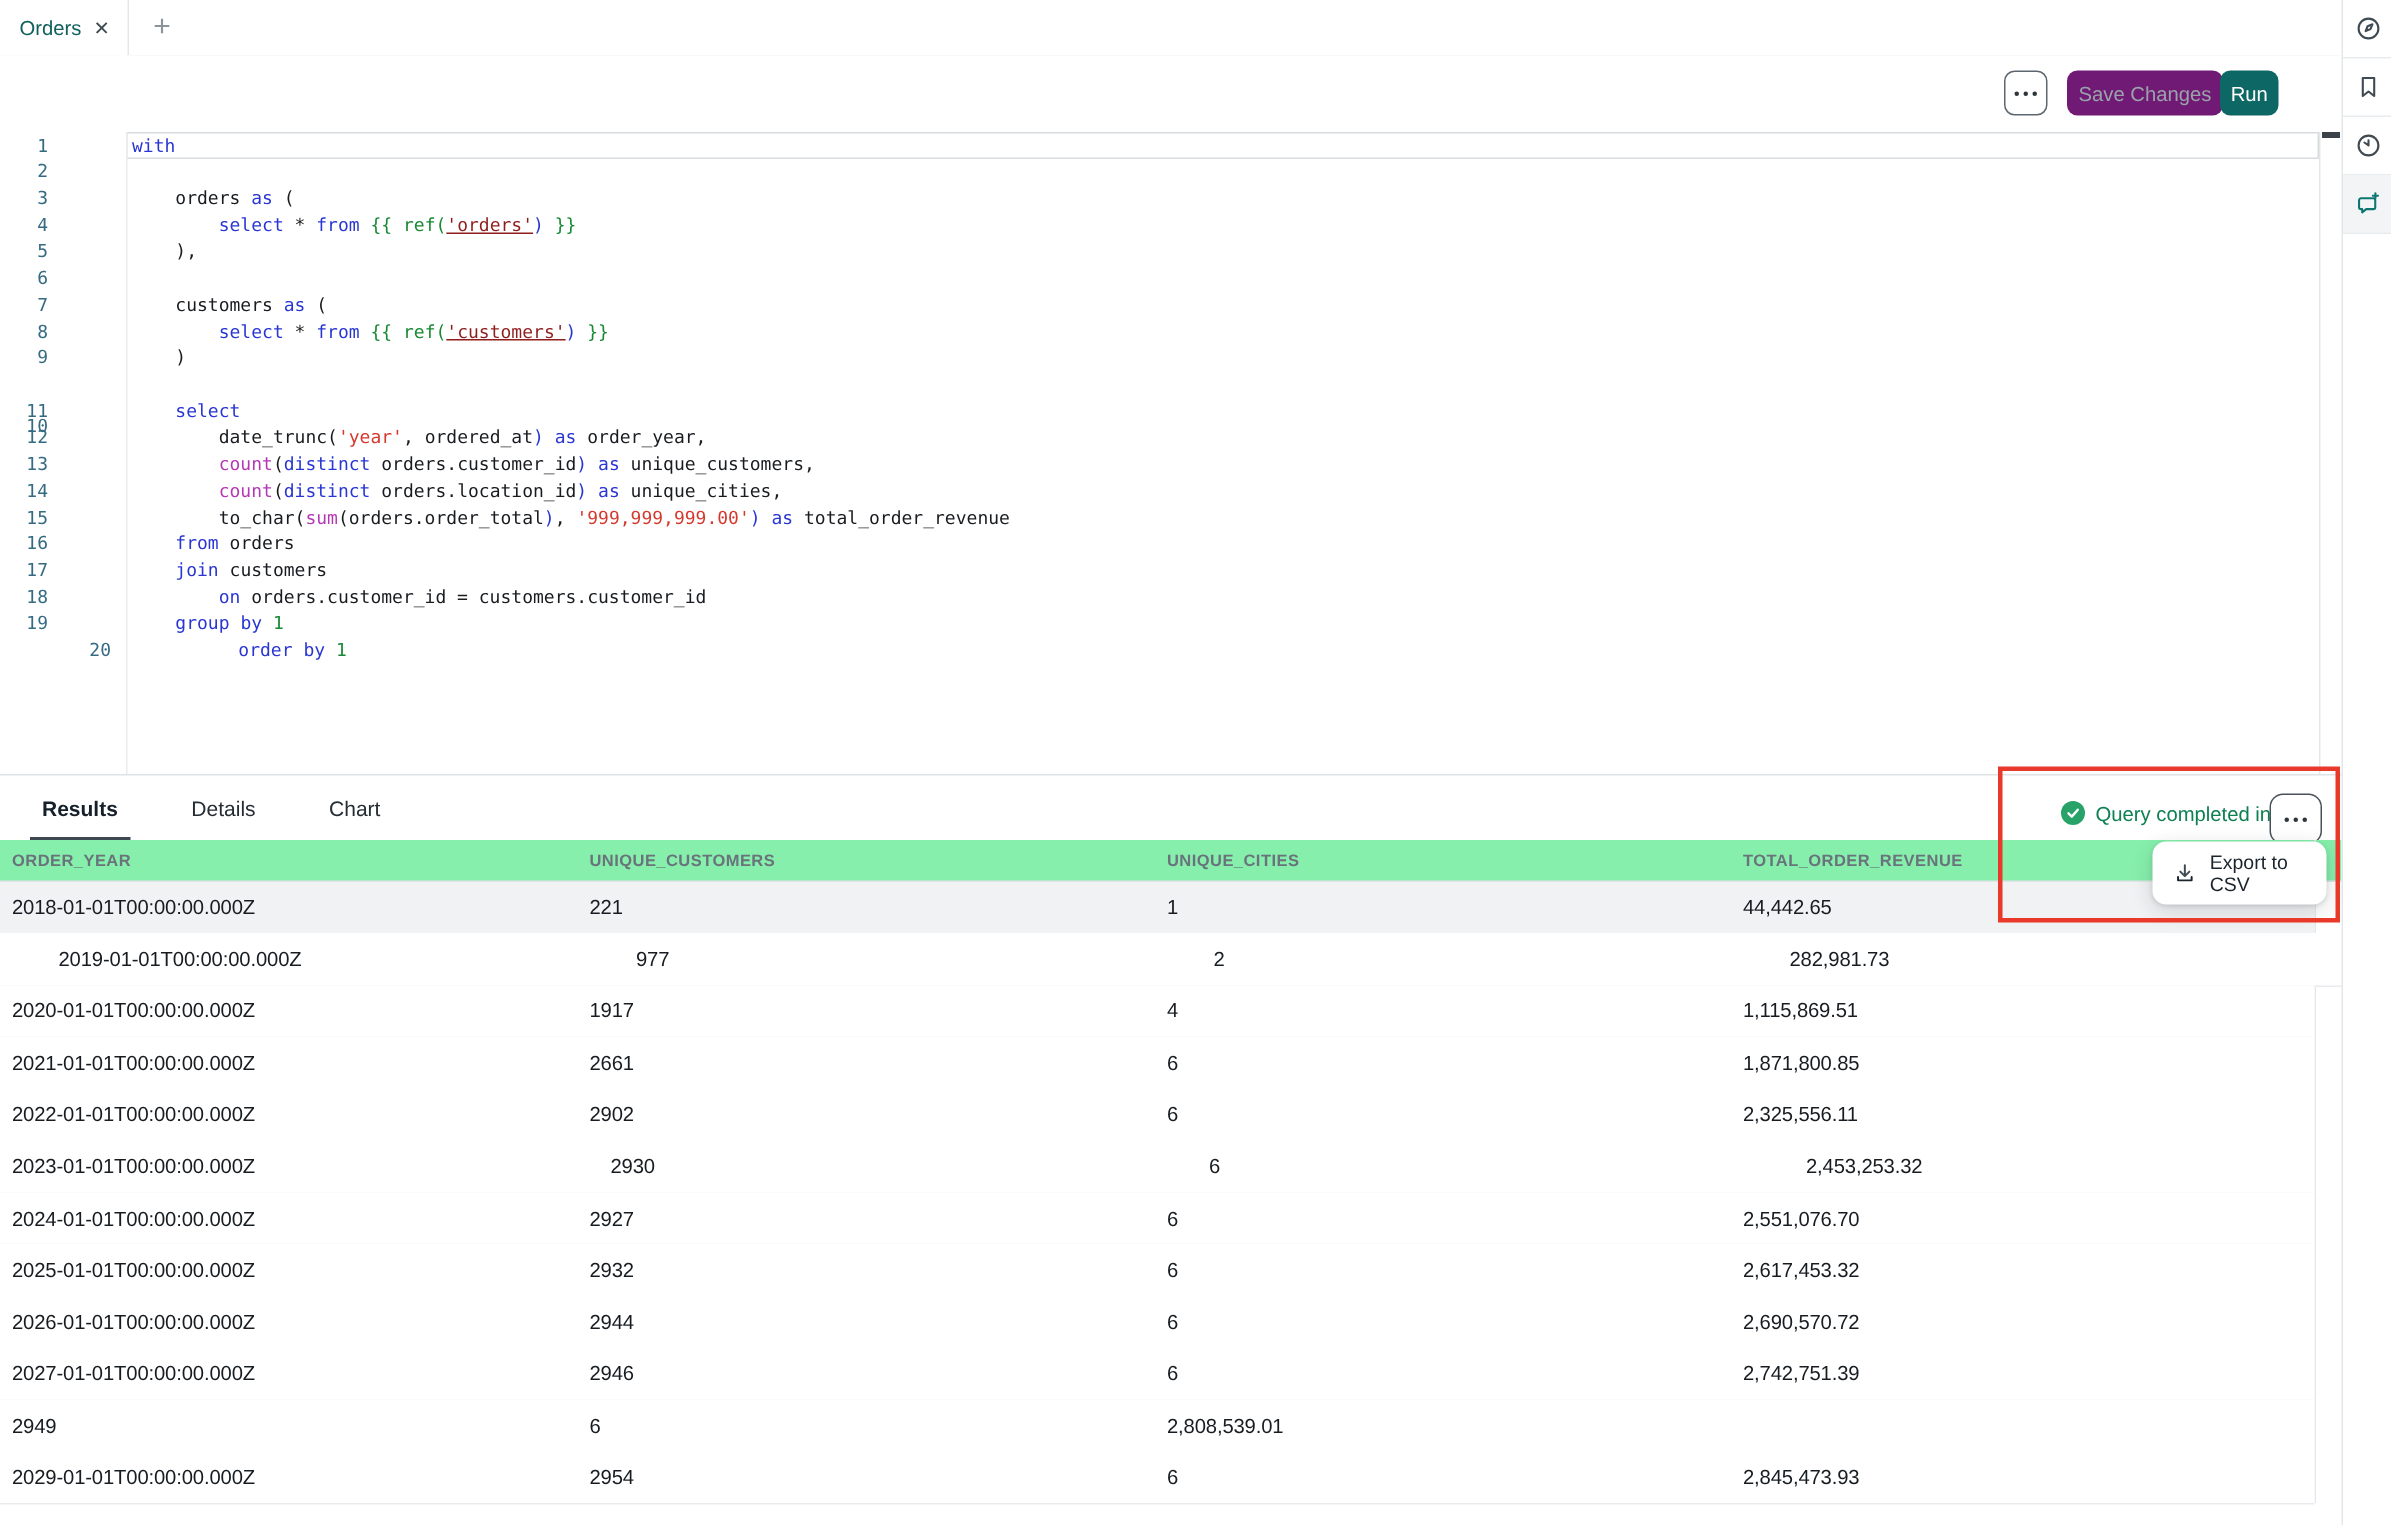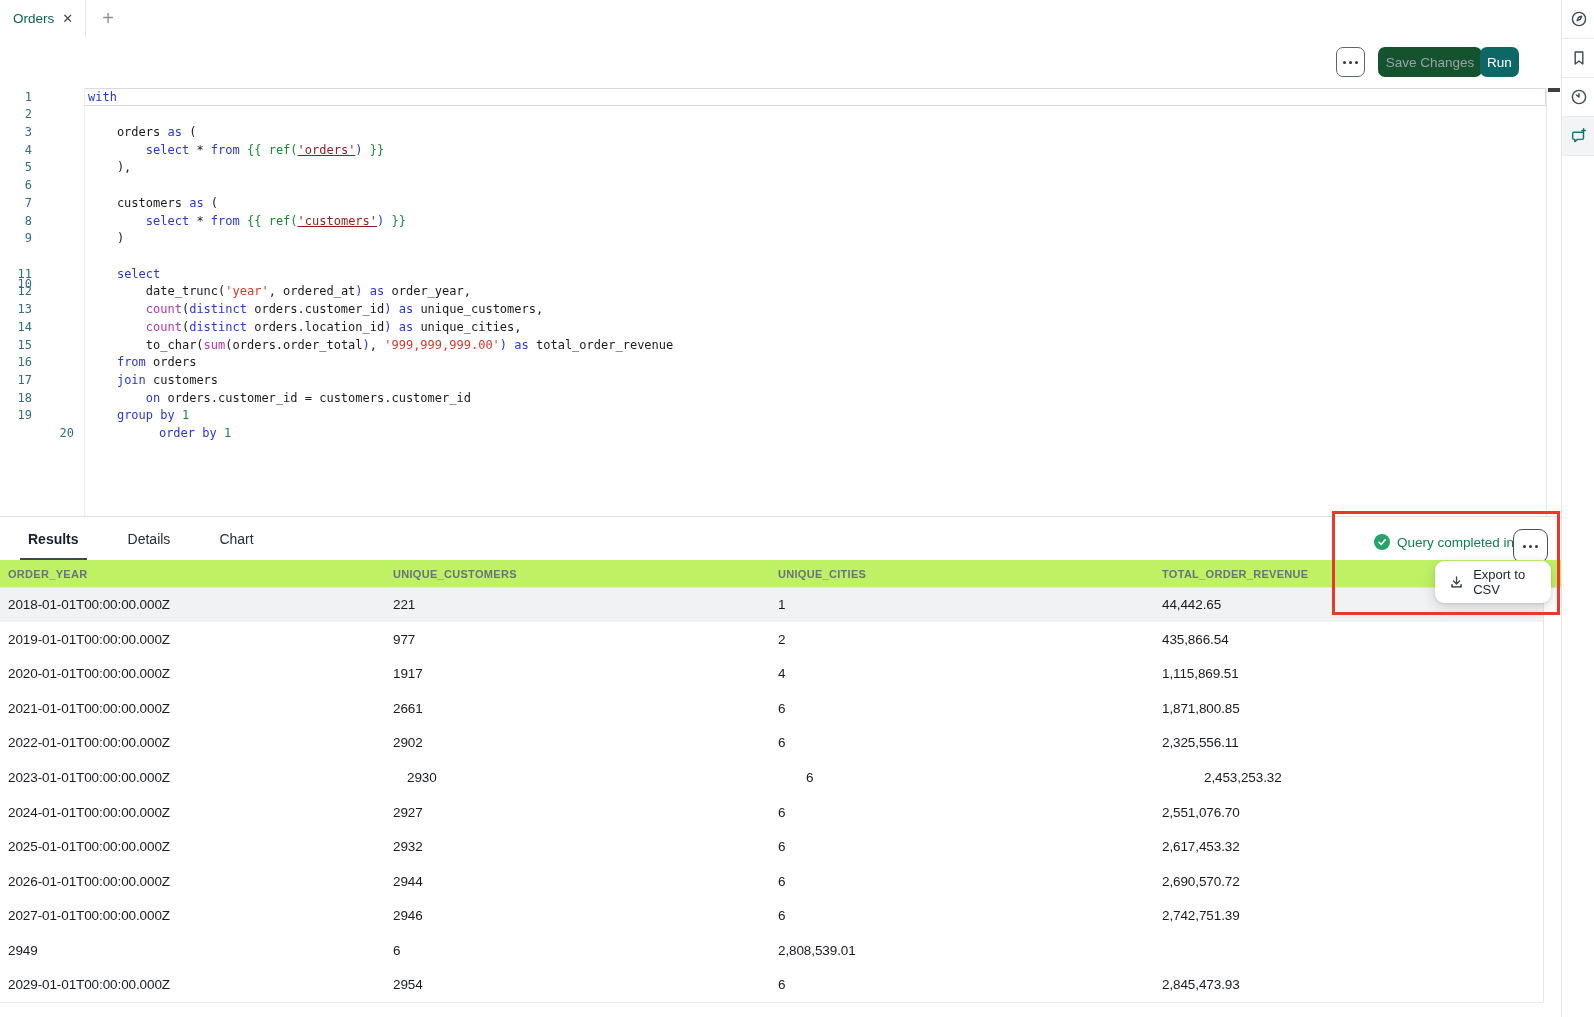--- a/index.html
+++ b/index.html
@@ -15,21 +15,21 @@
   .tab .tab-label{color:#11605d;font-size:13.5px;font-weight:500;}
   .tab .tab-close{margin-left:8px;color:#3f4a52;font-size:13px;cursor:pointer;line-height:1;}
   .newtab{position:absolute;left:95px;top:5px;width:26px;height:26px;display:flex;align-items:center;justify-content:center;
           color:#8b949b;font-size:20px;font-weight:400;cursor:pointer;}
   
   .toolbar{position:absolute;left:0;top:37px;width:1561px;height:51px;background:#fff;border-bottom:1px solid #e4e7e9;}
   .btn{position:absolute;top:10px;height:30px;box-sizing:border-box;border-radius:7px;display:flex;align-items:center;justify-content:center;font-size:13.5px;cursor:pointer;}
   .more-btn{left:1336px;width:29px;border:1px solid #5d666e;background:#fff;}
   .dots{display:flex;gap:3px;align-items:center;}
   .dots i{width:3px;height:3px;border-radius:50%;background:#2e363c;display:block;}
-  .save-btn{left:1378px;width:104px;background:#14532d;color:#9aa2aa;cursor:default;}
+  .save-btn{left:1378px;width:104px;background:#701a75;color:#9aa2aa;cursor:default;}
   .run-btn{left:1480px;width:39px;background:#0d6764;color:#fff;font-weight:500;}
   
   .editor{position:absolute;left:0;top:88px;width:1561px;height:428px;background:#fff;}
   .gutter-border{position:absolute;left:84px;top:0;width:1px;height:428px;background:#ececec;}
   .editor-right-border{position:absolute;left:1546px;top:0;width:1px;height:428px;background:#e4e7e9;}
   .scroll-thumb{position:absolute;left:1548px;top:0;width:12px;height:4px;background:#3a4149;cursor:pointer;}
   .active-line-box{position:absolute;left:84px;top:0;width:1462px;height:18px;border:1px solid #d9dcde;box-sizing:border-box;}
   .code-row{position:absolute;left:0;width:1546px;height:17.72px;font-family:"DejaVu Sans Mono","Liberation Mono",monospace;font-size:12px;line-height:17.72px;white-space:pre;}
   .code-row .ln{position:absolute;left:0;top:0;width:32px;text-align:right;color:#356b82;}
   .code-row .code{position:absolute;left:88px;top:0;}
@@ -39,21 +39,21 @@
   .results{position:absolute;left:0;top:516px;width:1561px;height:501px;background:#fff;border-top:1px solid #dfe2e5;}
   .rtabs{position:absolute;left:20px;top:0;height:44px;display:flex;align-items:center;gap:33px;}
   .rtab{font-size:14px;color:#252d34;cursor:pointer;padding:0 8px;height:44px;display:flex;align-items:center;position:relative;}
   .rtab.active{font-weight:700;color:#16202a;}
   .rtab.active::after{content:"";position:absolute;left:0;right:0;bottom:0;height:3px;background:#3d4852;}
   .status{position:absolute;left:1374px;top:534px;display:flex;align-items:center;gap:7px;}
   .status-text{color:#0e8052;font-size:13.5px;}
   .check{width:16px;height:16px;border-radius:50%;background:#27a268;display:flex;align-items:center;justify-content:center;}
   .res-more-btn{position:absolute;left:1513px;top:529px;width:33px;height:32px;border:1px solid #49525a;border-radius:9px;background:#fff;display:flex;align-items:center;justify-content:center;cursor:pointer;}
   
-  .thead{position:absolute;left:0;top:560px;width:1561px;height:27px;background:#bef264;border-bottom:1px solid #e2e5e8;}
+  .thead{position:absolute;left:0;top:560px;width:1561px;height:27px;background:#86efac;border-bottom:1px solid #e2e5e8;}
   .thead-grid{display:grid;grid-template-columns:385px 385px 384px 389px;height:100%;}
   .th{font-size:11px;font-weight:700;color:#6a737c;letter-spacing:.3px;display:flex;align-items:center;padding-left:8px;}
   .col-divider{position:absolute;left:1543px;top:560px;width:1px;height:442px;background:#e4e7e9;}
   .trow{position:absolute;left:0;width:1543px;height:34.55px;border-bottom:1px solid #e9ebee;display:grid;grid-template-columns:385px 385px 384px 389px;background:#fff;}
   .trow.first{background:#f1f2f4;}
   .td{font-size:13.5px;color:#171c21;display:flex;align-items:center;padding-left:8px;letter-spacing:-0.1px;}
   
   .dropdown{position:absolute;left:1435px;top:561px;width:116px;height:42px;background:#fff;border-radius:9px;
             box-shadow:0 1px 3px rgba(25,30,35,.12),0 4px 14px rgba(25,30,35,.16);display:flex;align-items:center;padding-left:14px;box-sizing:border-box;gap:9px;cursor:pointer;z-index:5;}
   .dropdown span{font-size:13px;color:#1b242c;}
@@ -151,25 +151,25 @@
     </div>
 </div>
 <div class="col-divider"></div>
 <div id="table-rows">
     <div class="trow first" style="top: 587.5px;">
       <div class="td">2018-01-01T00:00:00.000Z</div>
       <div class="td">221</div>
       <div class="td">1</div>
       <div class="td">44,442.65</div>
     </div>
-    <div class="trow" style="top: 622.05px;">
+    <div class="trow" style="top: 622.05px; padding-left: 31px;">
       <div class="td">2019-01-01T00:00:00.000Z</div>
       <div class="td">977</div>
       <div class="td">2</div>
-      <div class="td">435,866.54</div>
+      <div class="td">282,981.73</div>
     </div>
     <div class="trow" style="top: 656.6px;">
       <div class="td">2020-01-01T00:00:00.000Z</div>
       <div class="td">1917</div>
       <div class="td">4</div>
       <div class="td">1,115,869.51</div>
     </div>
     <div class="trow" style="top: 691.15px;">
       <div class="td">2021-01-01T00:00:00.000Z</div>
       <div class="td">2661</div>

